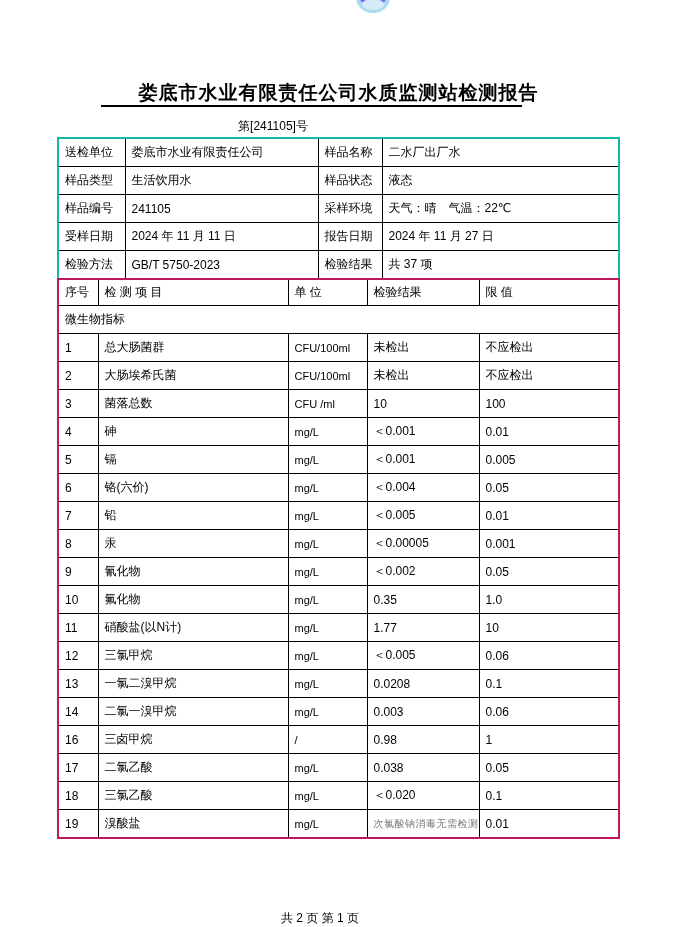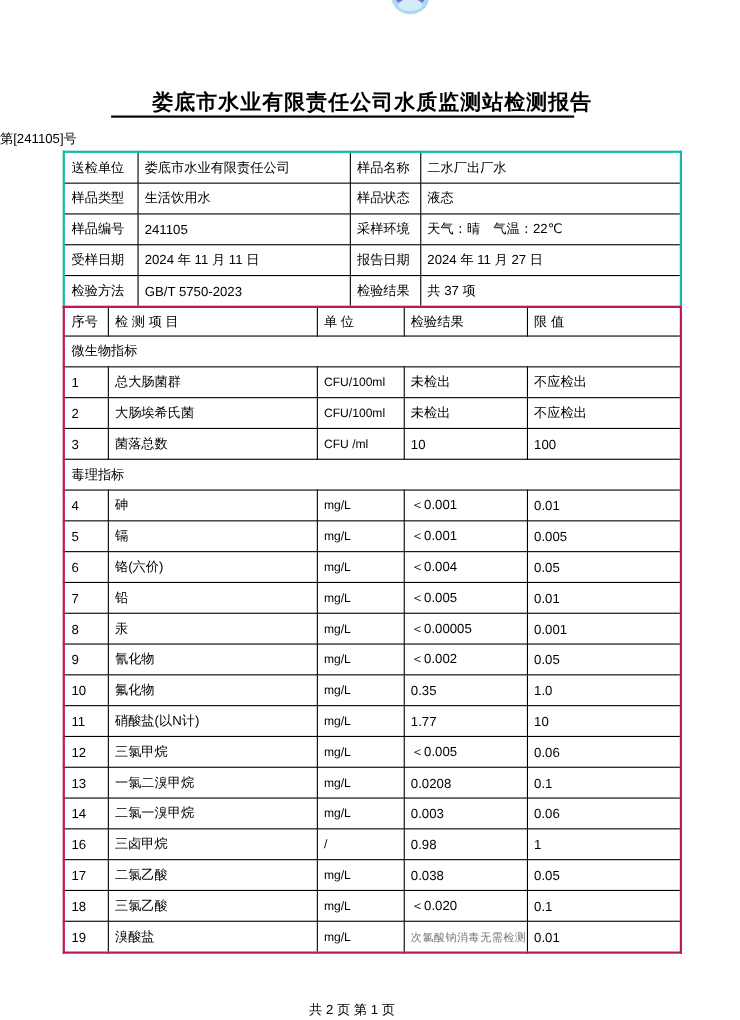--- a/index.html
+++ b/index.html
@@ -14,21 +14,21 @@
   .logo-icon{position:absolute;left:356px;top:-18px;width:34px;height:31px;
     border-radius:50%;background:#a8daf0;}
   .logo-band{position:absolute;left:4px;top:11px;width:26px;height:12px;
     border-radius:50%;background:#7e6ee0;}
   .logo-bottom{position:absolute;left:6px;top:17px;width:22px;height:11px;
     border-radius:50%;background:#d2ecf8;}
 
   .title{position:absolute;top:80px;left:2px;width:673px;text-align:center;
     font-size:19px;font-weight:bold;letter-spacing:1px;}
   .rule{position:absolute;top:105px;left:101px;width:421px;height:2px;background:#000;}
-  .report-no{position:absolute;top:118px;left:0;width:546px;font-size:12px;}
+  .report-no{position:absolute;top:118px;left:0;width:546px;text-align:center;font-size:12px;}
 
   table{border-collapse:collapse;table-layout:fixed;width:561px;background:#fff;}
   .info-table{position:absolute;top:137px;left:57px;border:2px solid #14b8a6;}
   .results-table{position:absolute;top:278px;left:57px;border:2px solid #be185d;}
   td,th{border:1px solid #000;padding:0 4px 0 6px;font-size:12px;text-align:left;
     overflow:hidden;white-space:nowrap;vertical-align:middle;}
   th{font-weight:normal;height:25px;}
   .info-table td{height:27px;}
   .results-table td{height:27px;}
   .section-cell{height:22px;}
@@ -128,23 +128,20 @@
           <td class="col-limit">不应检出</td>
         </tr>
         <tr>
           <td class="col-no">3</td>
           <td class="col-item">菌落总数</td>
           <td class="col-unit">CFU /ml</td>
           <td class="col-result">10</td>
           <td class="col-limit">100</td>
         </tr>
         <tr>
-          <td colspan="5" class="section-cell">毒理指标</td>
-        </tr>
-        <tr>
           <td class="col-no">4</td>
           <td class="col-item">砷</td>
           <td class="col-unit">mg/L</td>
           <td class="col-result">＜0.001</td>
           <td class="col-limit">0.01</td>
         </tr>
         <tr>
           <td class="col-no">5</td>
           <td class="col-item">镉</td>
           <td class="col-unit">mg/L</td>

